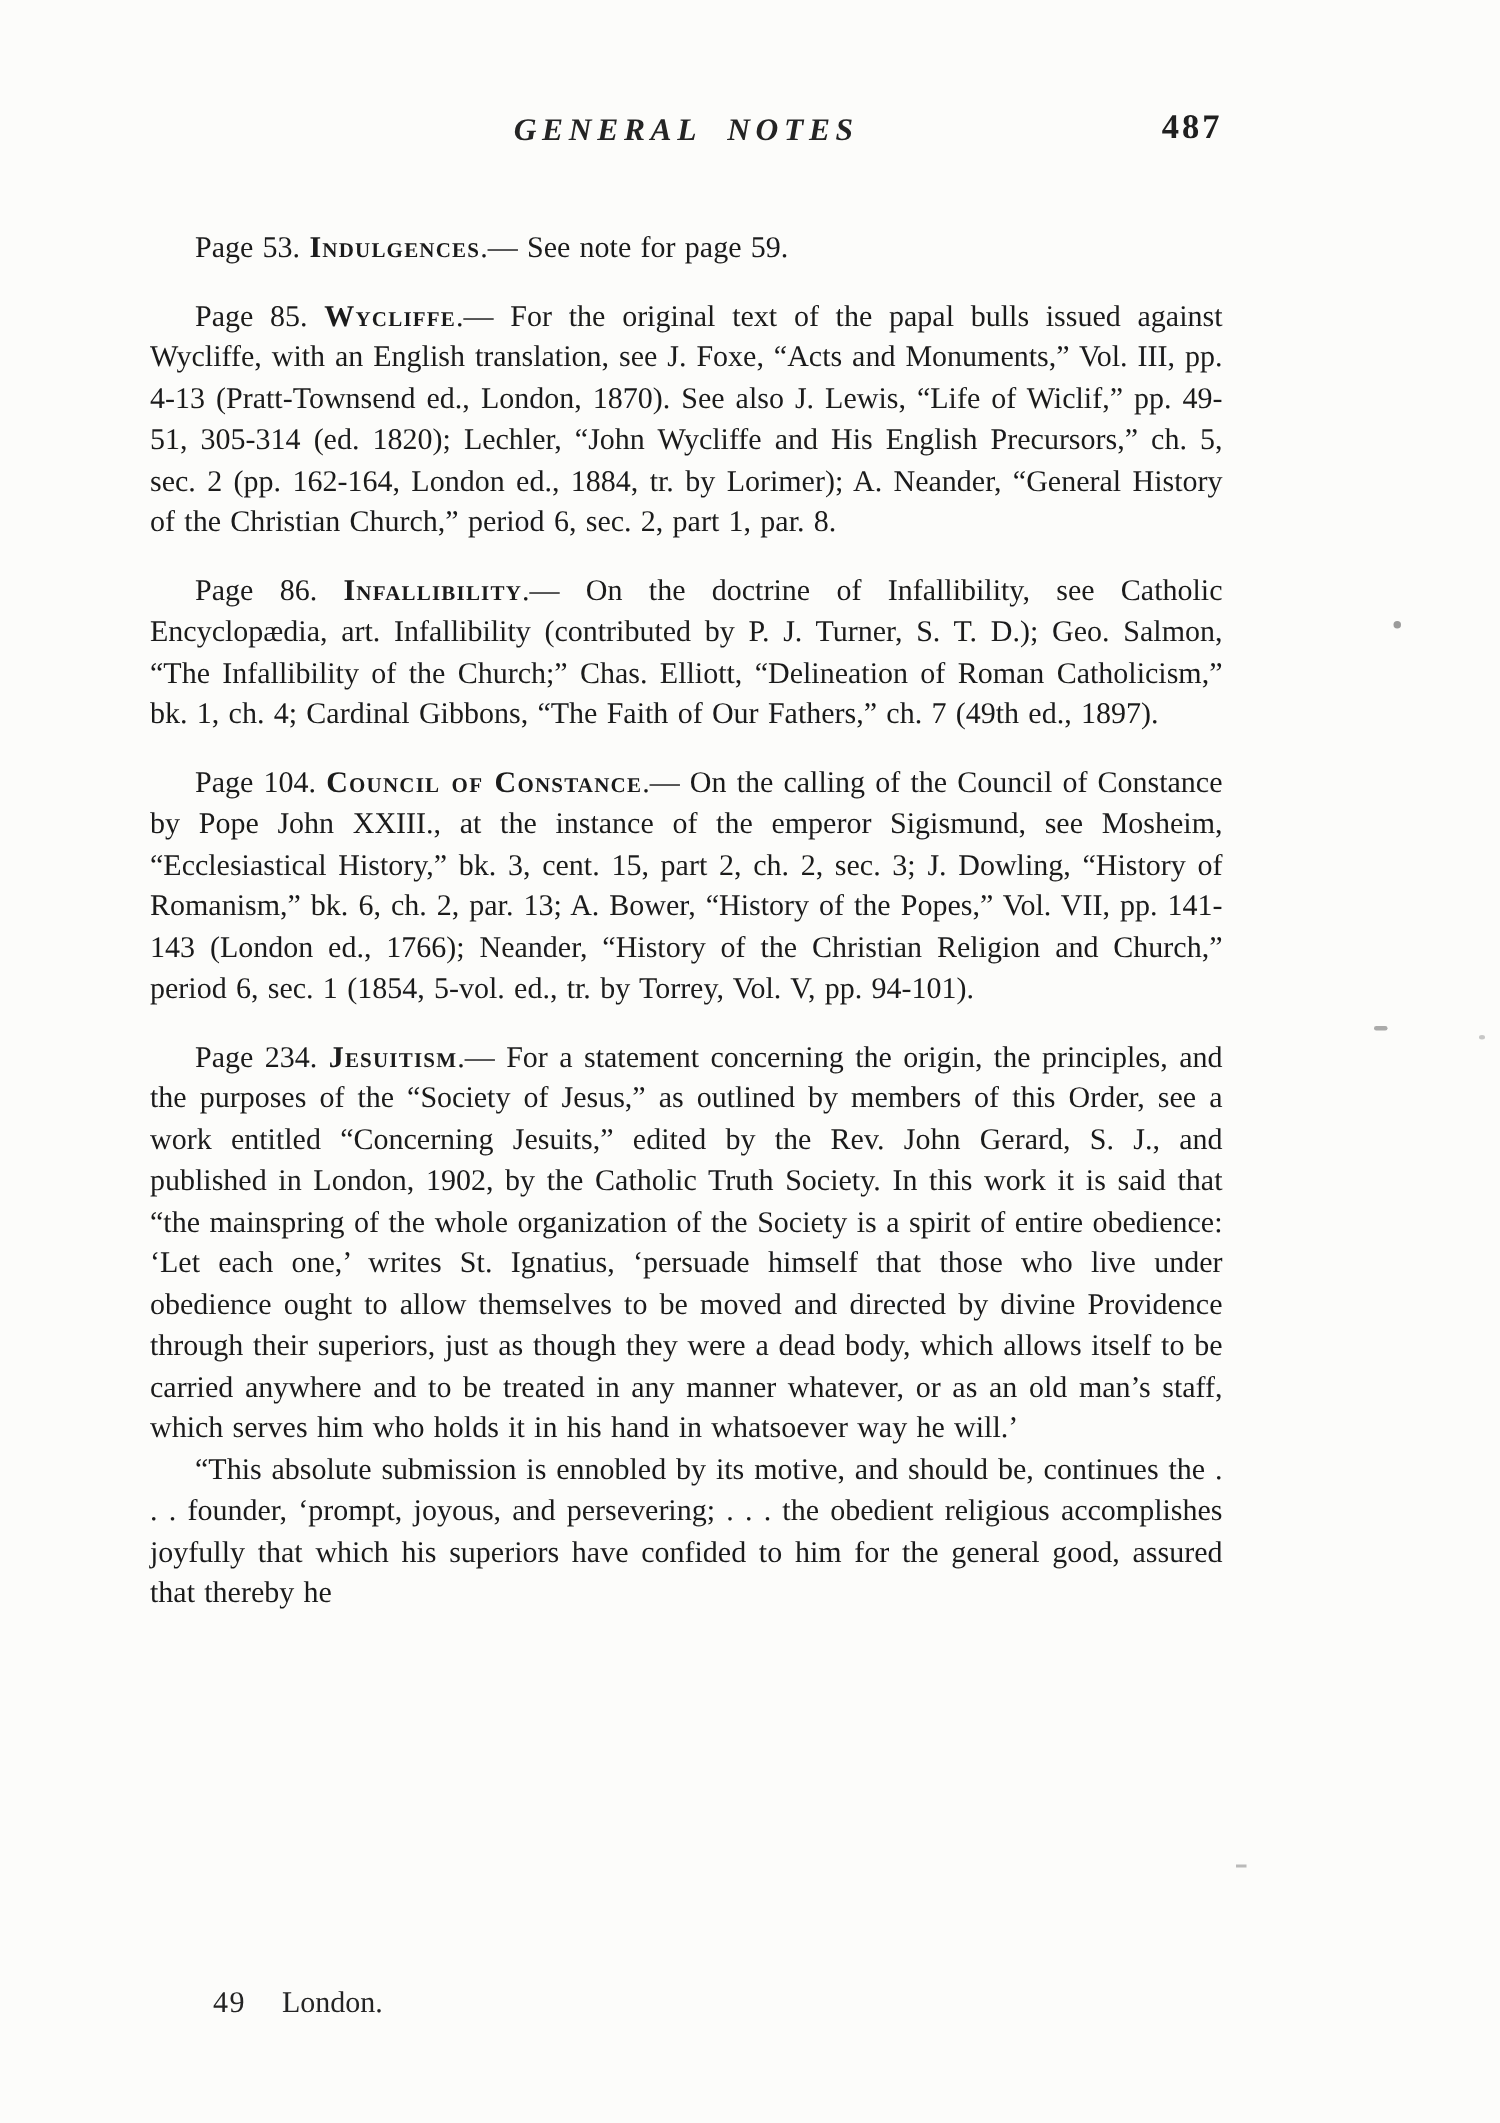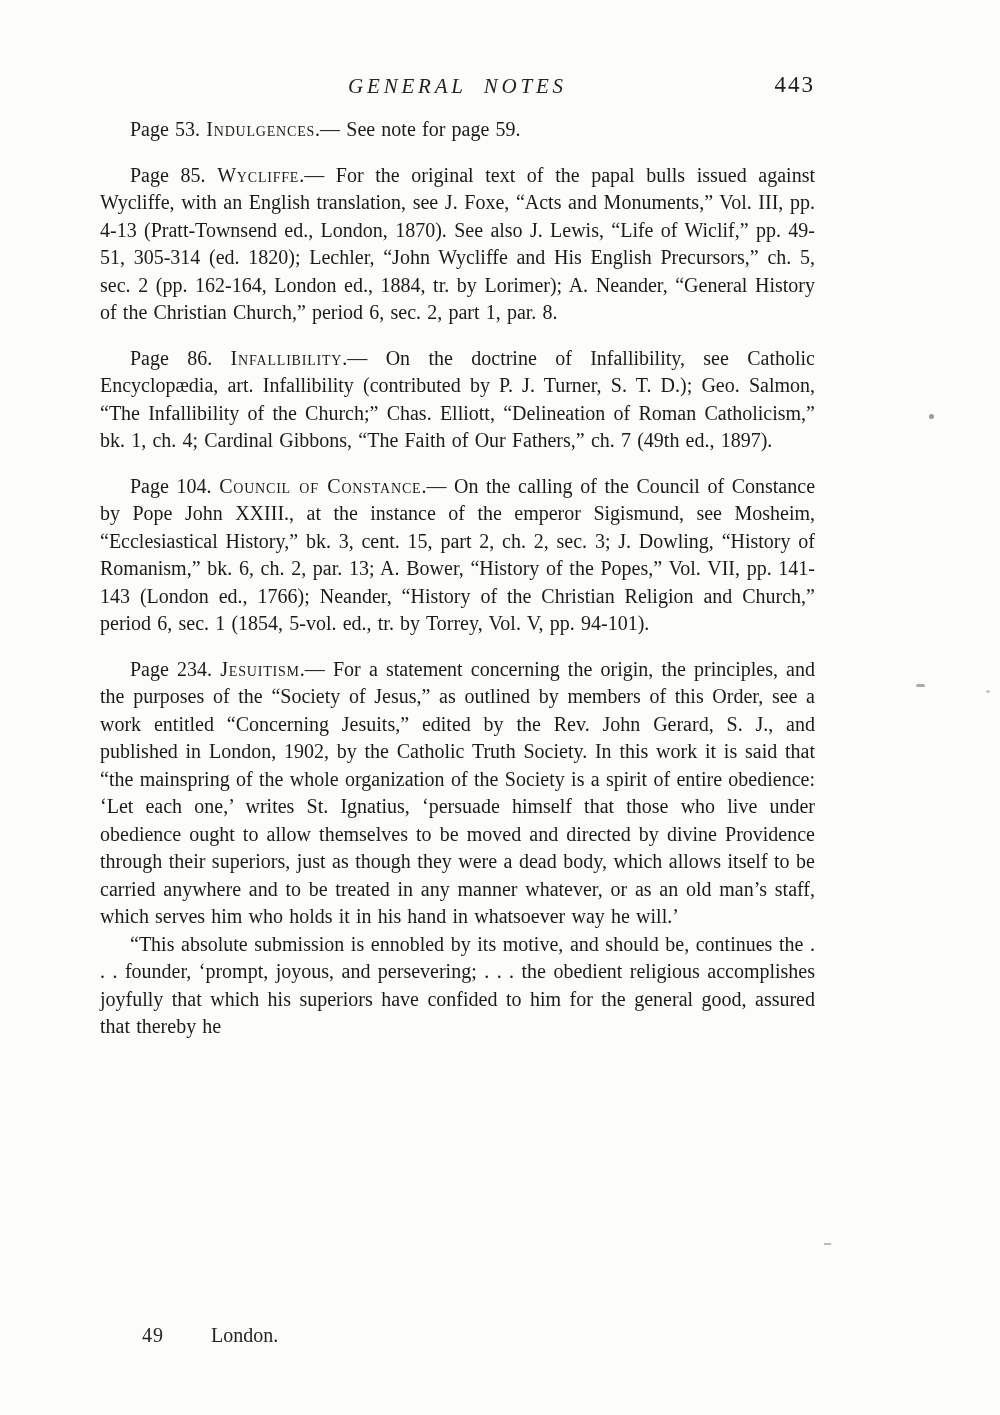--- a/index.html
+++ b/index.html
@@ -17,21 +17,22 @@
     background: #fcfcfa;
     overflow: hidden;
     padding: 74px 185px 0 100px;
   }
 
   
   .running-head {
     position: relative;
     text-align: center;
     height: 30px;
-    margin-bottom: 12px;
+    margin-bottom: 48px;
+    font-weight: bold;
   }
   .head-title {
     font-style: italic;
     font-size: 21px;
     letter-spacing: 0.18em;
     word-spacing: 0.4em;
     color: #242424;
   }
   .folio {
     position: absolute;
@@ -53,47 +54,48 @@
     margin: 18px 0 0 0;
     text-indent: 30px;
   }
   .note:first-child,
   .note.continuation {
     margin-top: 0;
   }
   .smallcaps {
     font-variant: small-caps;
     letter-spacing: 0.04em;
+    font-weight: bold;
   }
 
   
   .signature-line {
     position: absolute;
     left: 142px;
     top: 1324px;
     font-size: 20px;
     color: #242424;
   }
-  .sig-num { margin-right: 42px; letter-spacing: 1px; text-align: right; }
+  .sig-num { margin-right: 19px; letter-spacing: 1px; text-align: right; }
 
   
   .speck { position: absolute; pointer-events: none; }
   .speck-1 { left: 929px; top: 414px; width: 5px; height: 5px; border-radius: 50%; background: #4a4a4a; opacity: .55; }
   .speck-2 { left: 916px; top: 684px; width: 9px; height: 3px; border-radius: 2px; background: #5a5a5a; opacity: .5; }
   .speck-3 { left: 986px; top: 690px; width: 4px; height: 3px; border-radius: 50%; background: #777; opacity: .4; }
   .speck-4 { left: 824px; top: 1243px; width: 7px; height: 2px; background: #6a6a6a; opacity: .45; }
 </style>
 </head>
 <body>
 
 <div class="page">
 
   <header class="running-head">
     <span class="head-title">GENERAL NOTES</span>
-    <span class="folio">443</span>
+    <span class="folio">487</span>
   </header>
 
   <main class="notes" id="notes-body">
       <p class="note"><span>Page 53. </span><span class="smallcaps">Indulgences</span><span>.— See note for page 59.</span></p>
       <p class="note"><span>Page 85. </span><span class="smallcaps">Wycliffe</span><span>.— For the original text of the papal bulls issued against Wycliffe, with an English translation, see J. Foxe, “Acts and Monuments,” Vol. III, pp. 4-13 (Pratt-Townsend ed., London, 1870). See also J. Lewis, “Life of Wiclif,” pp. 49-51, 305-314 (ed. 1820); Lechler, “John Wycliffe and His English Precursors,” ch. 5, sec. 2 (pp. 162-164, London ed., 1884, tr. by Lorimer); A. Neander, “General History of the Christian Church,” period 6, sec. 2, part 1, par. 8.</span></p>
       <p class="note"><span>Page 86. </span><span class="smallcaps">Infallibility</span><span>.— On the doctrine of Infallibility, see Catholic Encyclopædia, art. Infallibility (contributed by P. J. Turner, S. T. D.); Geo. Salmon, “The Infallibility of the Church;” Chas. Elliott, “Delineation of Roman Catholicism,” bk. 1, ch. 4; Cardinal Gibbons, “The Faith of Our Fathers,” ch. 7 (49th ed., 1897).</span></p>
       <p class="note"><span>Page 104. </span><span class="smallcaps">Council of Constance</span><span>.— On the calling of the Council of Constance by Pope John XXIII., at the instance of the emperor Sigismund, see Mosheim, “Ecclesiastical History,” bk. 3, cent. 15, part 2, ch. 2, sec. 3; J. Dowling, “History of Romanism,” bk. 6, ch. 2, par. 13; A. Bower, “History of the Popes,” Vol. VII, pp. 141-143 (London ed., 1766); Neander, “History of the Christian Religion and Church,” period 6, sec. 1 (1854, 5-vol. ed., tr. by Torrey, Vol. V, pp. 94-101).</span></p>
       <p class="note"><span>Page 234. </span><span class="smallcaps">Jesuitism</span><span>.— For a statement concerning the origin, the principles, and the purposes of the “Society of Jesus,” as outlined by members of this Order, see a work entitled “Concerning Jesuits,” edited by the Rev. John Gerard, S. J., and published in London, 1902, by the Catholic Truth Society. In this work it is said that “the mainspring of the whole organization of the Society is a spirit of entire obedience: ‘Let each one,’ writes St. Ignatius, ‘persuade himself that those who live under obedience ought to allow themselves to be moved and directed by divine Providence through their superiors, just as though they were a dead body, which allows itself to be carried anywhere and to be treated in any manner whatever, or as an old man’s staff, which serves him who holds it in his hand in whatsoever way he will.’</span></p>
       <p class="note continuation"><span>“This absolute submission is ennobled by its motive, and should be, continues the . . . founder, ‘prompt, joyous, and persevering; . . . the obedient religious accomplishes joyfully that which his superiors have confided to him for the general good, assured that thereby he</span></p>
     </main>

